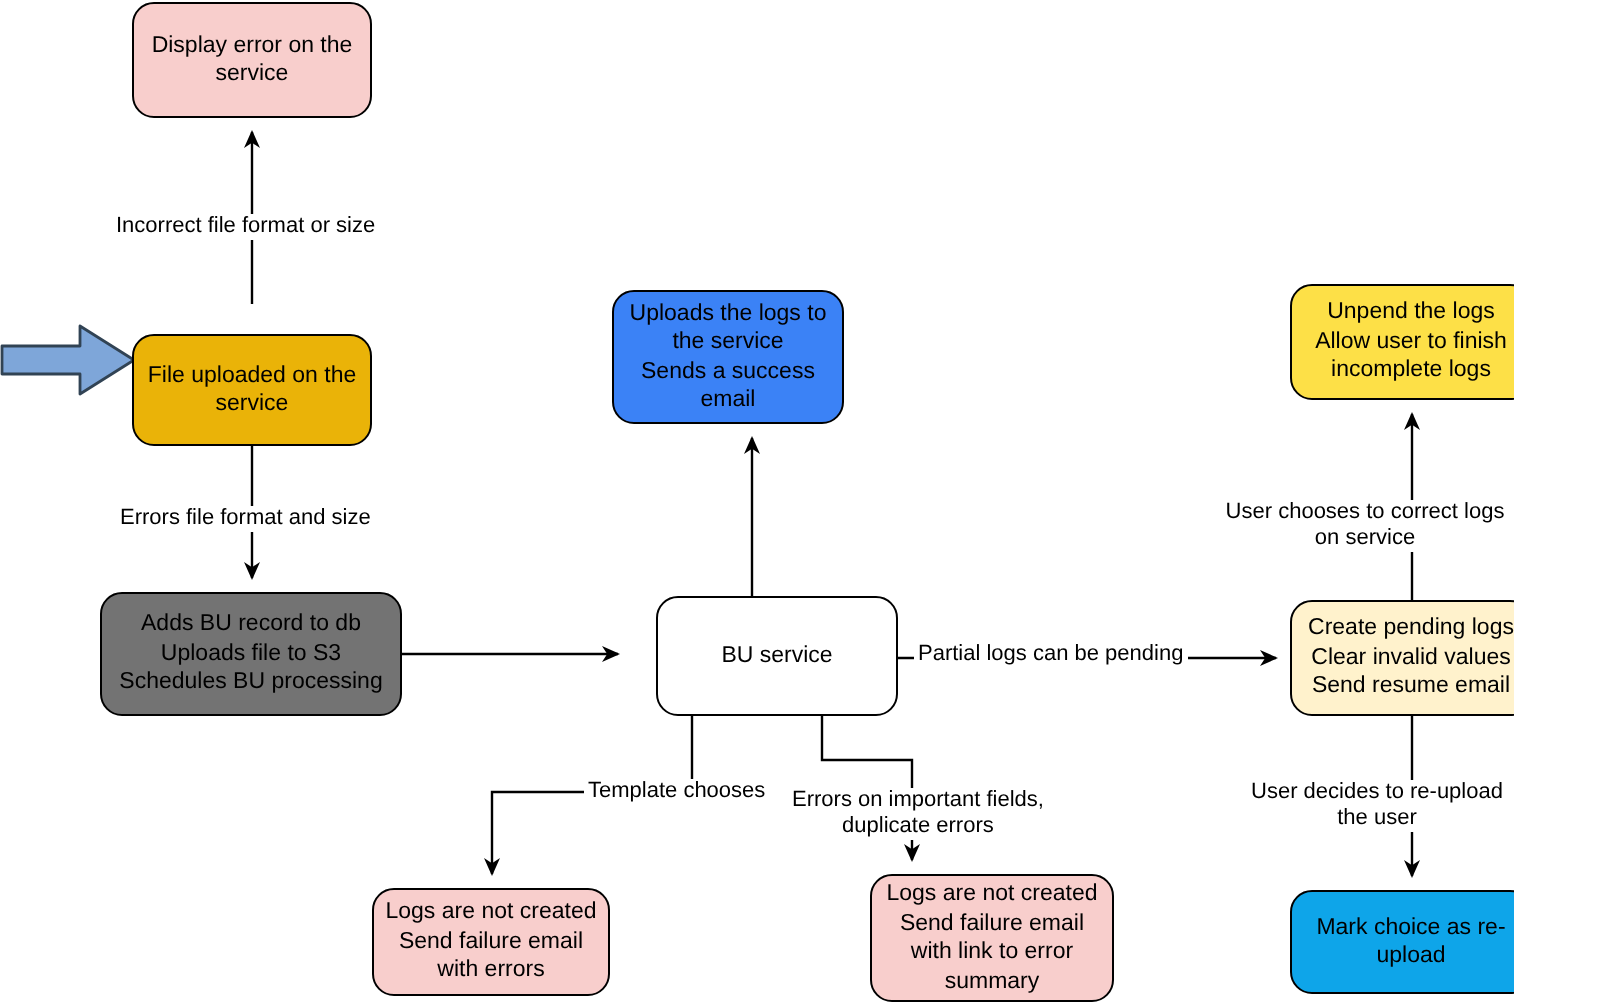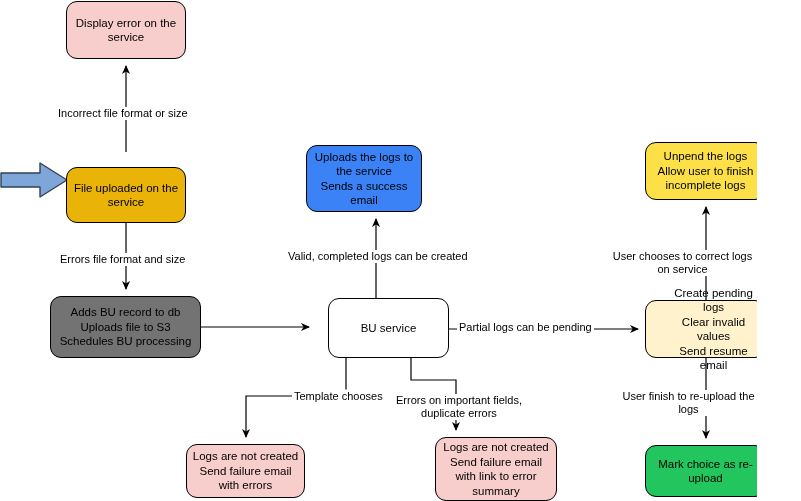--- a/index.html
+++ b/index.html
@@ -115,37 +115,36 @@
 
   <div class="node" style="left:435px; top:437px; width:122px; height:64px; background:#f8cecc;">Logs are not created
 Send failure email
 with link to error
 summary</div>
 
   <div class="node" style="left:645px; top:142px; width:121px; height:58px; background:#fde047;">Unpend the logs
 Allow user to finish
 incomplete logs</div>
 
-  <div class="node" style="left:645px; top:300px; width:121px; height:58px; background:#fff2cc;padding-left:20px;">Create pending logs
+  <div class="node" style="left:645px; top:300px; width:121px; height:58px; background:#fff2cc;">Create pending logs
 Clear invalid values
 Send resume email</div>
 
-  <div class="node" style="left:645px; top:445px; width:121px; height:52px; background:#22c55e;">Mark choice as re-
+  <div class="node" style="left:645px; top:445px; width:121px; height:52px; background:#0ea5e9;">Mark choice as re-
 upload</div>
 
   <div class="edge-label" style="left:56px; top:107px;">Incorrect file format or size</div>
 
   <div class="edge-label" style="left:58px; top:253px;">Errors file format and size</div>
 
-  <div class="edge-label" style="left:286px; top:250px;">Valid, completed logs can be created</div>
 
   <div class="edge-label" style="left:457px; top:321px;">Partial logs can be pending</div>
 
   <div class="edge-label" style="left:608px; top:250px;">User chooses to correct logs on service</div>
 
   <div class="edge-label" style="left:292px; top:396px; transform:translateY(-50%);">Template chooses</div>
 
   <div class="edge-label" style="left:394px; top:394px;">Errors on important fields,
 duplicate errors</div>
 
-  <div class="edge-label" style="left:620px; top:390px;">User finish to re-upload the logs</div>
+  <div class="edge-label" style="left:620px; top:390px;">User decides to re-upload the user</div>
 
 </div>
 
 </body></html>

